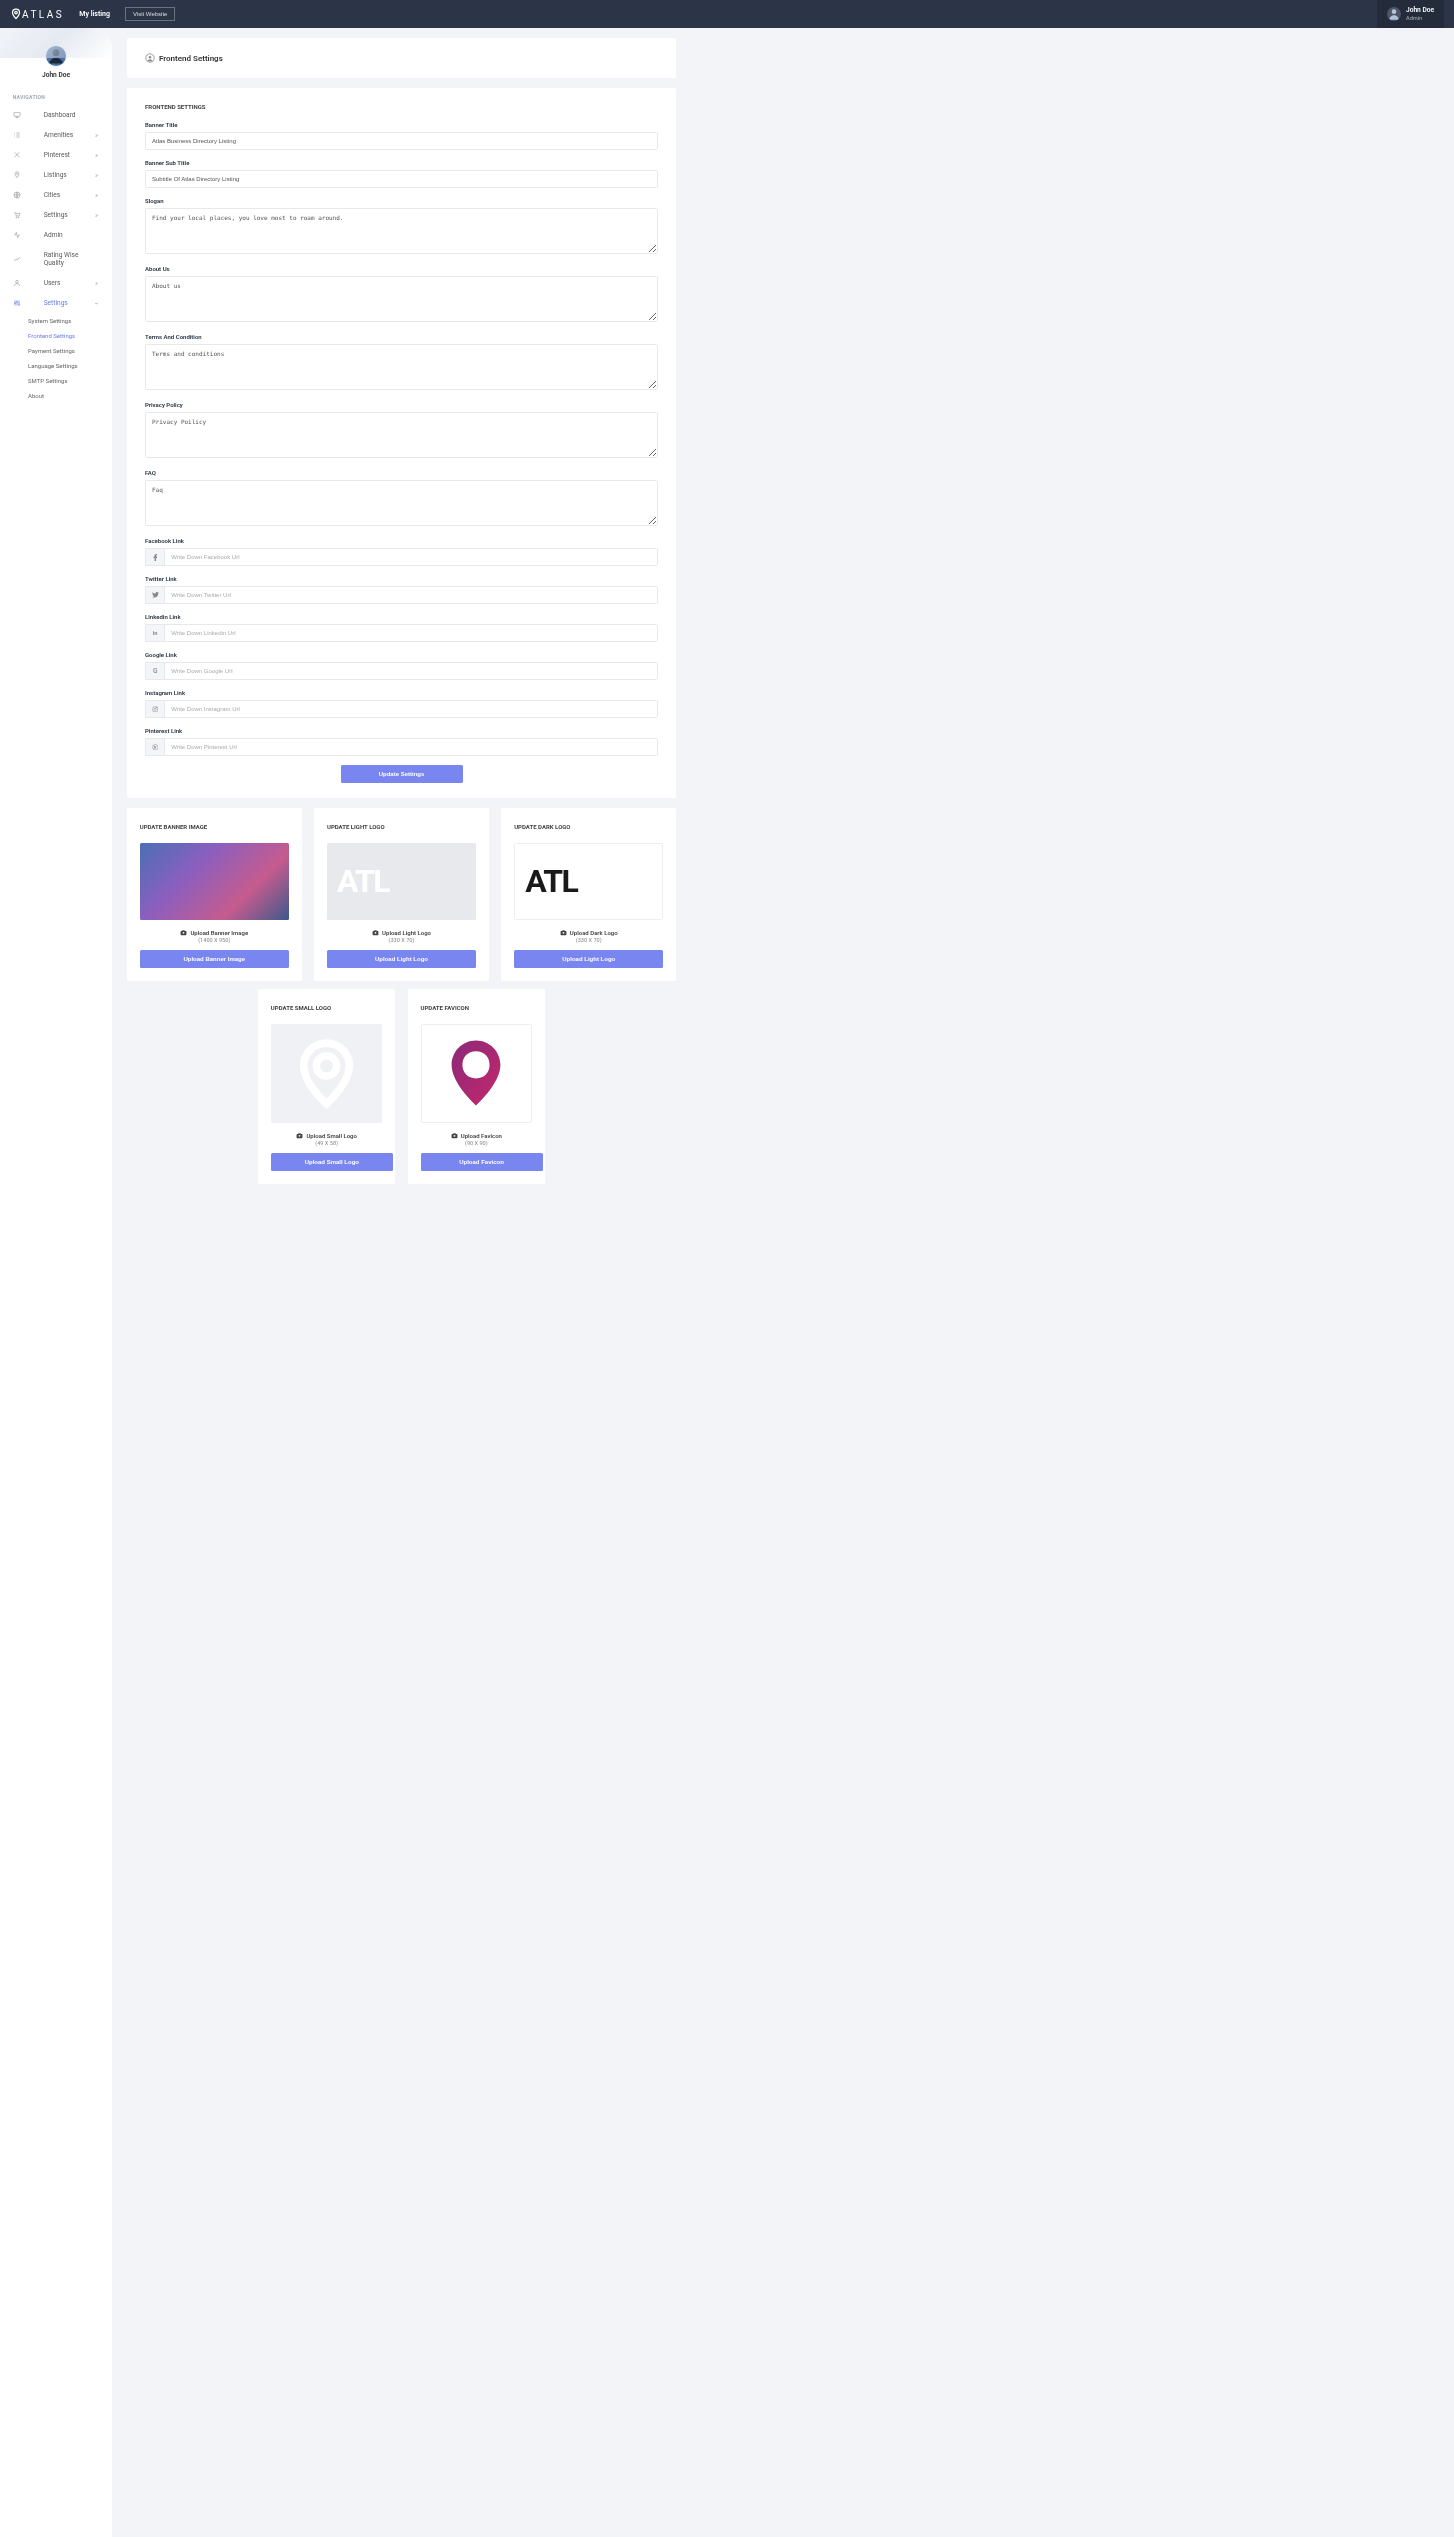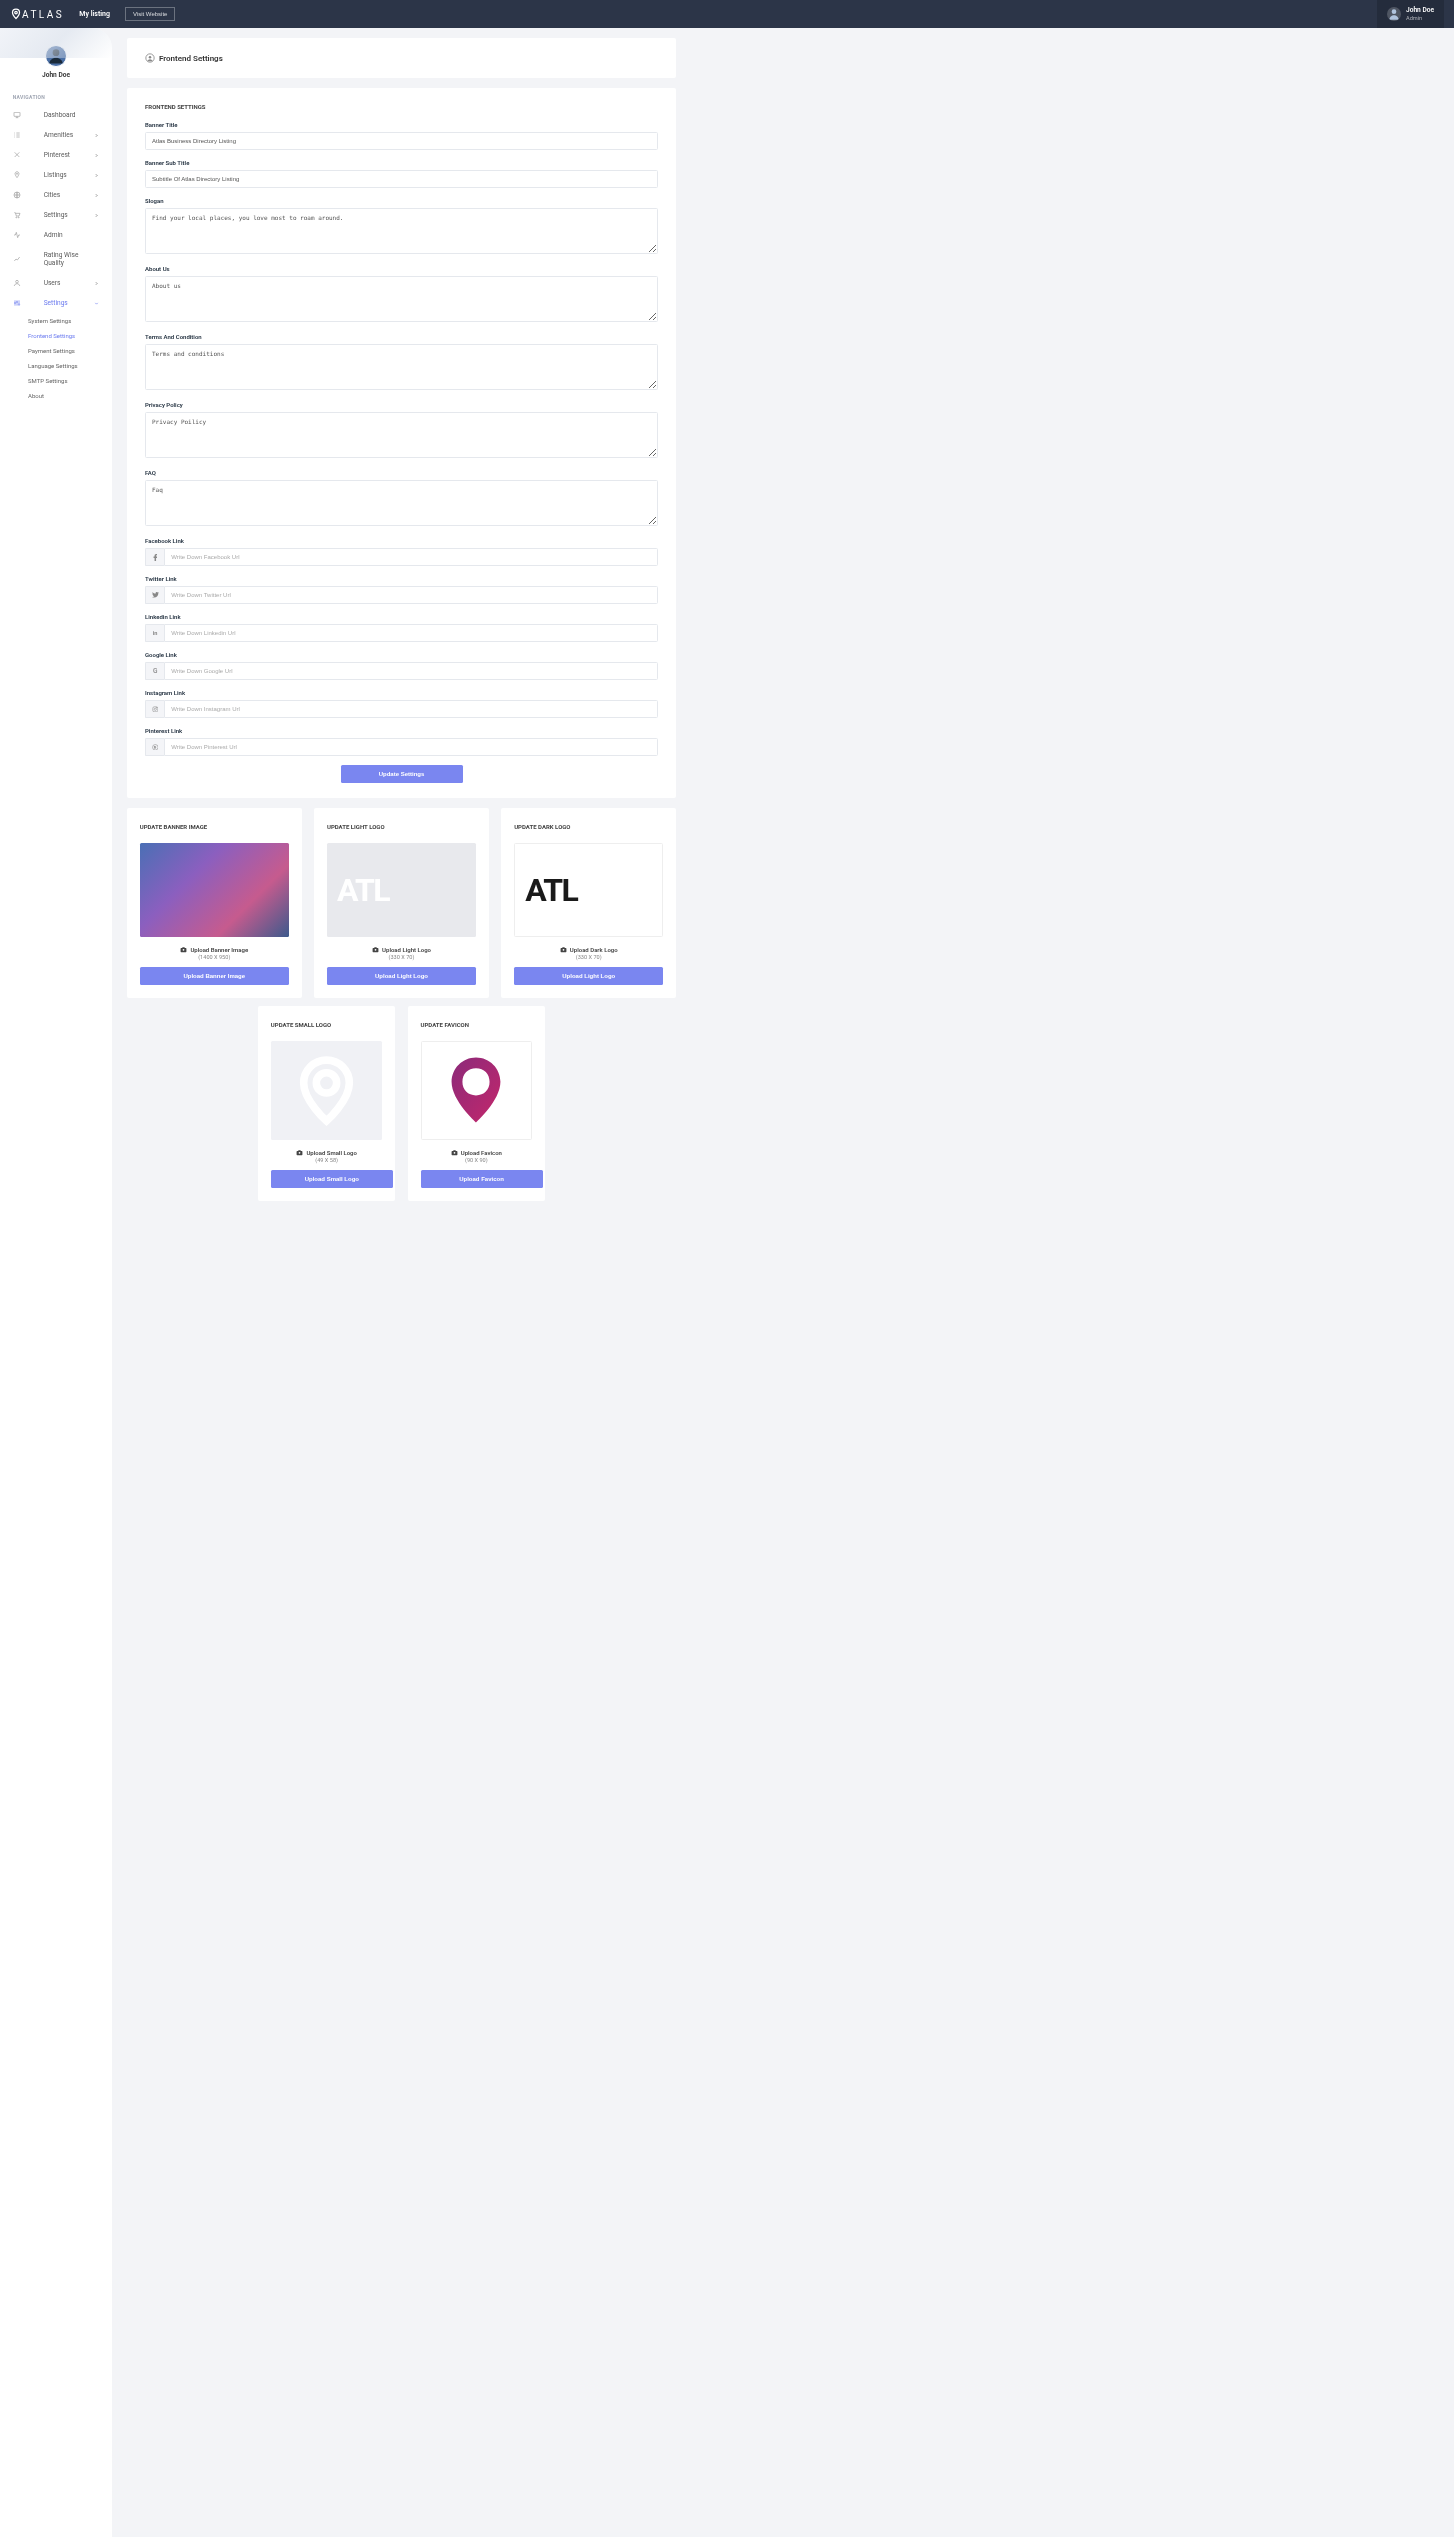--- a/index.html
+++ b/index.html
@@ -54,21 +54,21 @@
     .input-addon { width: 20px; background: #f4f5f8; border: 0.5px solid #e5e8ed; border-right: none; display: flex; align-items: center; justify-content: center; border-radius: 1.5px 0 0 1.5px; color: #888; }
     .input-group .form-input { border-radius: 0 1.5px 1.5px 0; }
     .btn-primary { background: #7a86f0; color: #fff; border: none; padding: 6px 15px; border-radius: 1.5px; font-size: 6px; font-weight: 600; cursor: pointer; display: block; margin: 0 auto; min-width: 122px; }
     .btn-primary.full { width: 100%; }
     
     
     .cards-row { display: flex; gap: 12.7px; }
     .cards-row.center { justify-content: center; }
     .image-card { background: #fff; border-radius: 2px; padding: 15px 12.7px 12.7px; flex: 1; min-width: 0; }
     .image-card-title { font-size: 6px; font-weight: 700; color: #444; margin-bottom: 12.7px; }
-    .image-preview { width: 100%; height: 94px; background: #f0f1f5; border-radius: 1.5px; margin-bottom: 9px; display: flex; align-items: center; justify-content: center; overflow: hidden; }
+    .image-preview { width: 100%; height: 77px; background: #f0f1f5; border-radius: 1.5px; margin-bottom: 9px; display: flex; align-items: center; justify-content: center; overflow: hidden; }
     .image-preview.banner { background: linear-gradient(135deg, #4a6fb5 0%, #8b5fbf 35%, #c65b8e 70%, #3d5a8c 100%); }
     .image-preview.light { background: #e8e9ed; color: #fff; font-size: 32px; font-weight: 700; letter-spacing: -1.5px; justify-content: flex-start; padding-left: 10px; }
     .image-preview.dark { background: #fff; border: 0.5px solid #eee; color: #1a1a1a; font-size: 32px; font-weight: 700; letter-spacing: -1.5px; justify-content: flex-start; padding-left: 10px; }
     .image-preview.small { height: 99px; }
     .upload-label { text-align: center; font-size: 6px; font-weight: 600; color: #444; margin-bottom: 1.5px; display: flex; align-items: center; justify-content: center; gap: 3px; }
     .upload-dims { text-align: center; font-size: 5.6px; color: #888; margin-bottom: 7px; }
     .cards-row.center .image-card { max-width: 137px; flex: 1; }
     .cam-icon { width: 7px; height: 7px; }
     .text-overflow-preview { white-space: nowrap; overflow: hidden; }
   </style>

